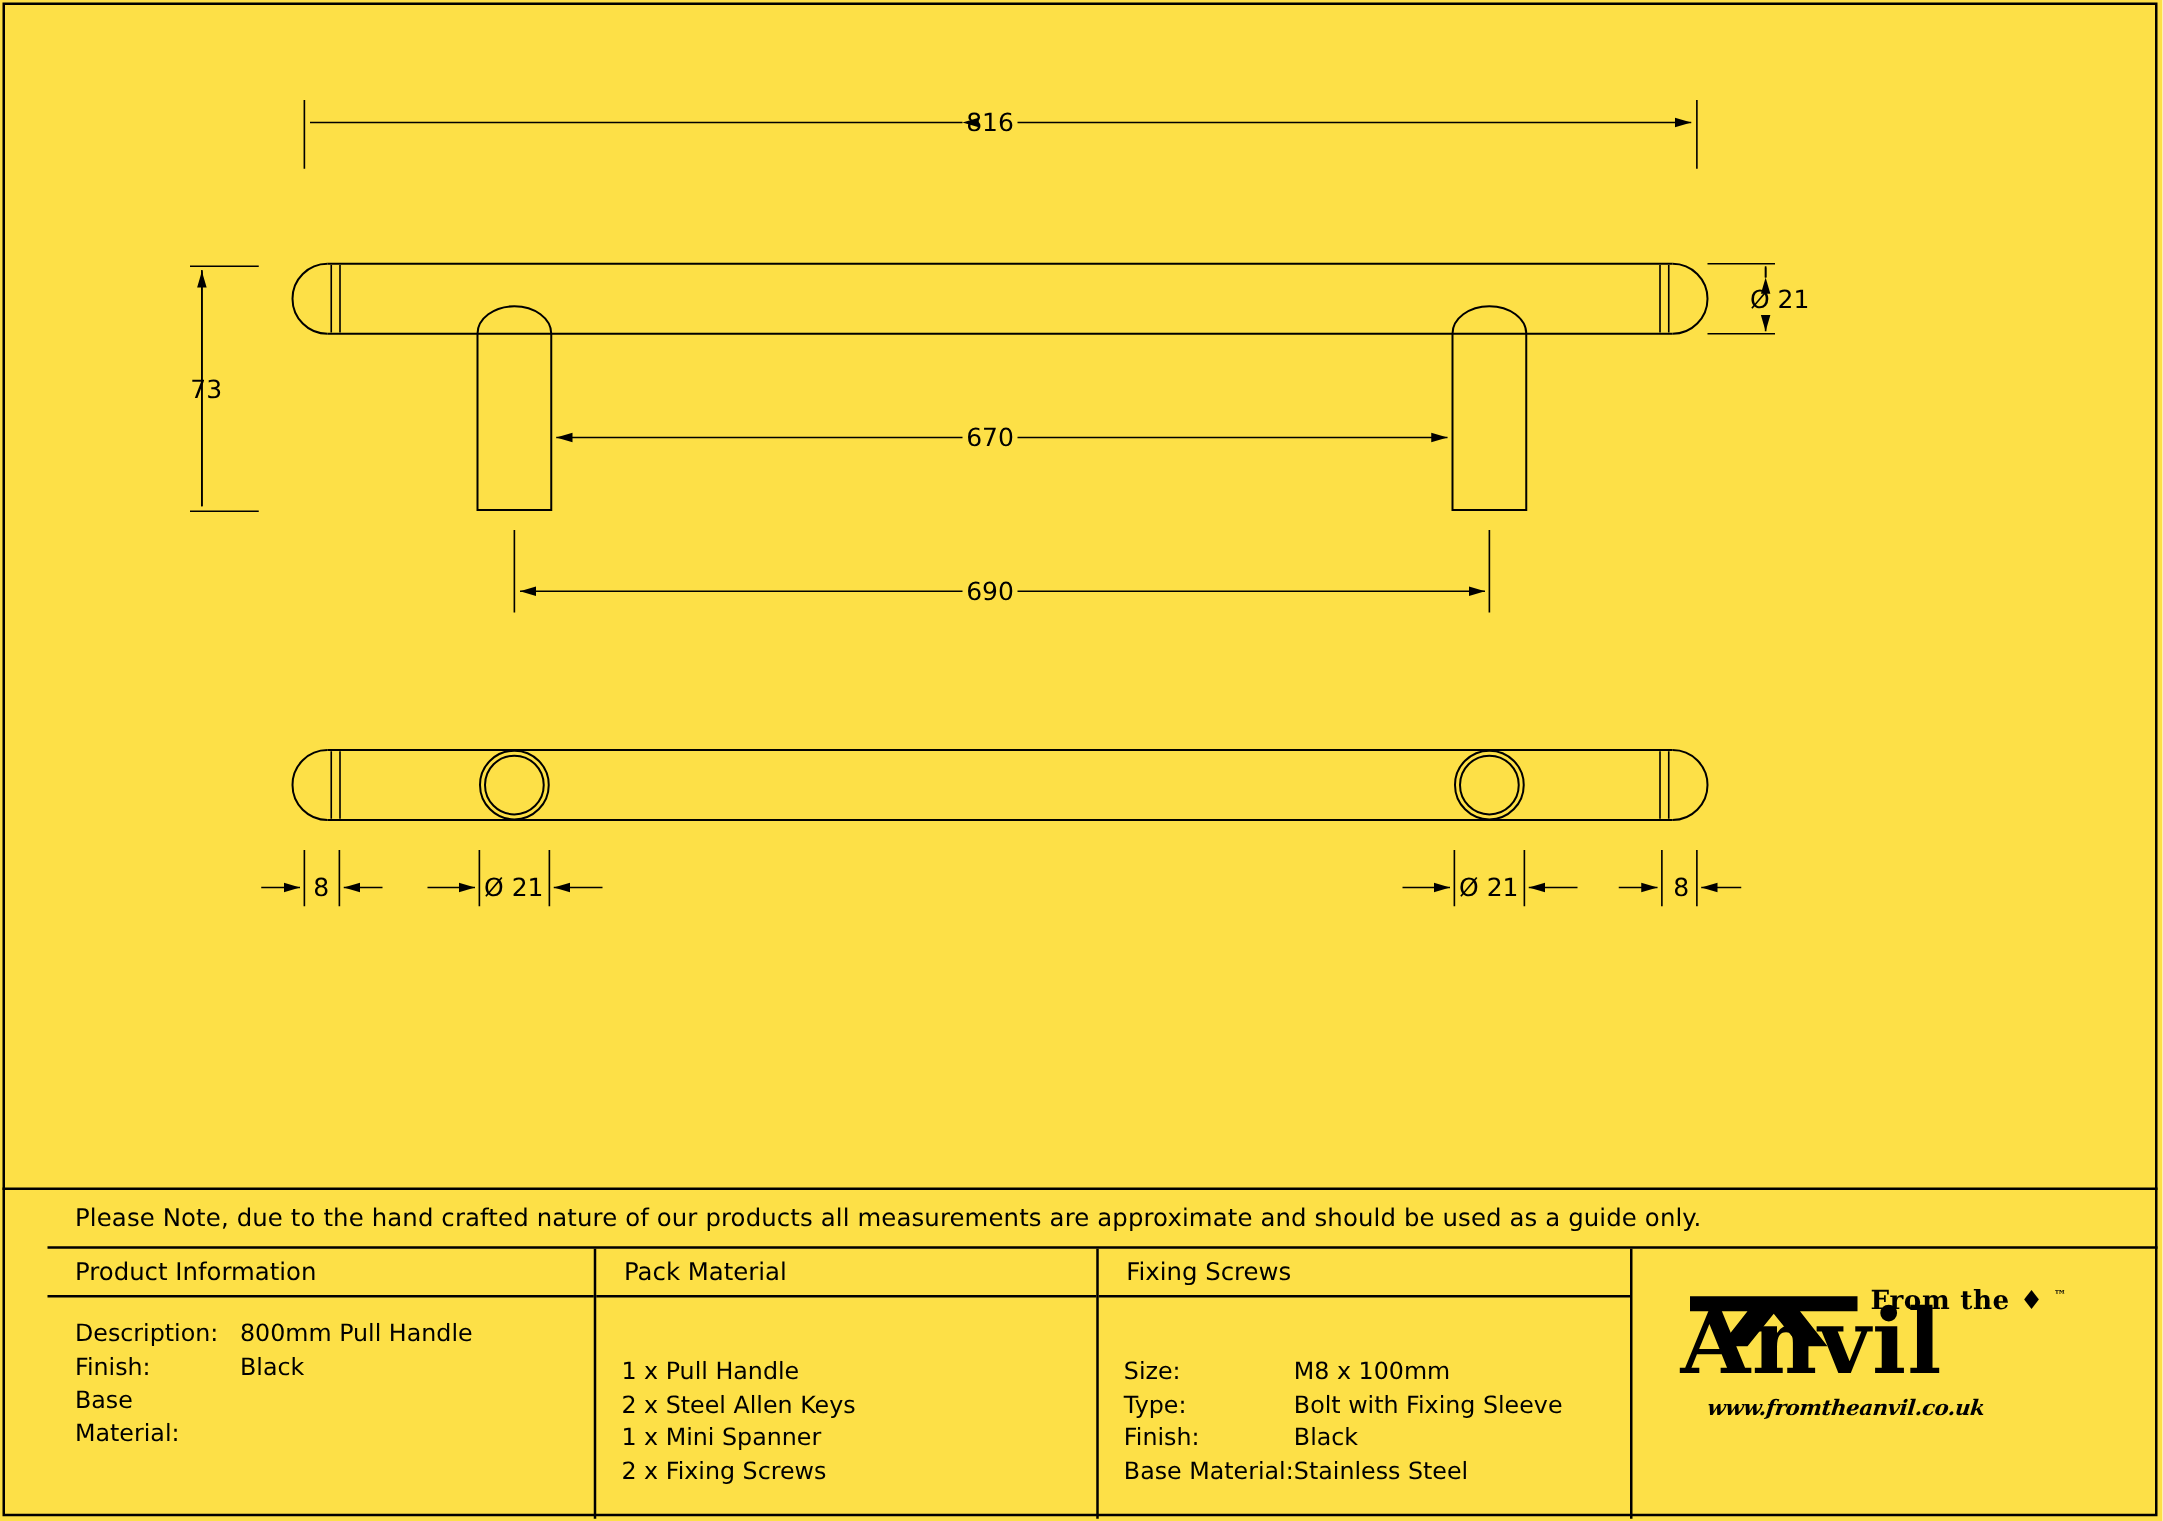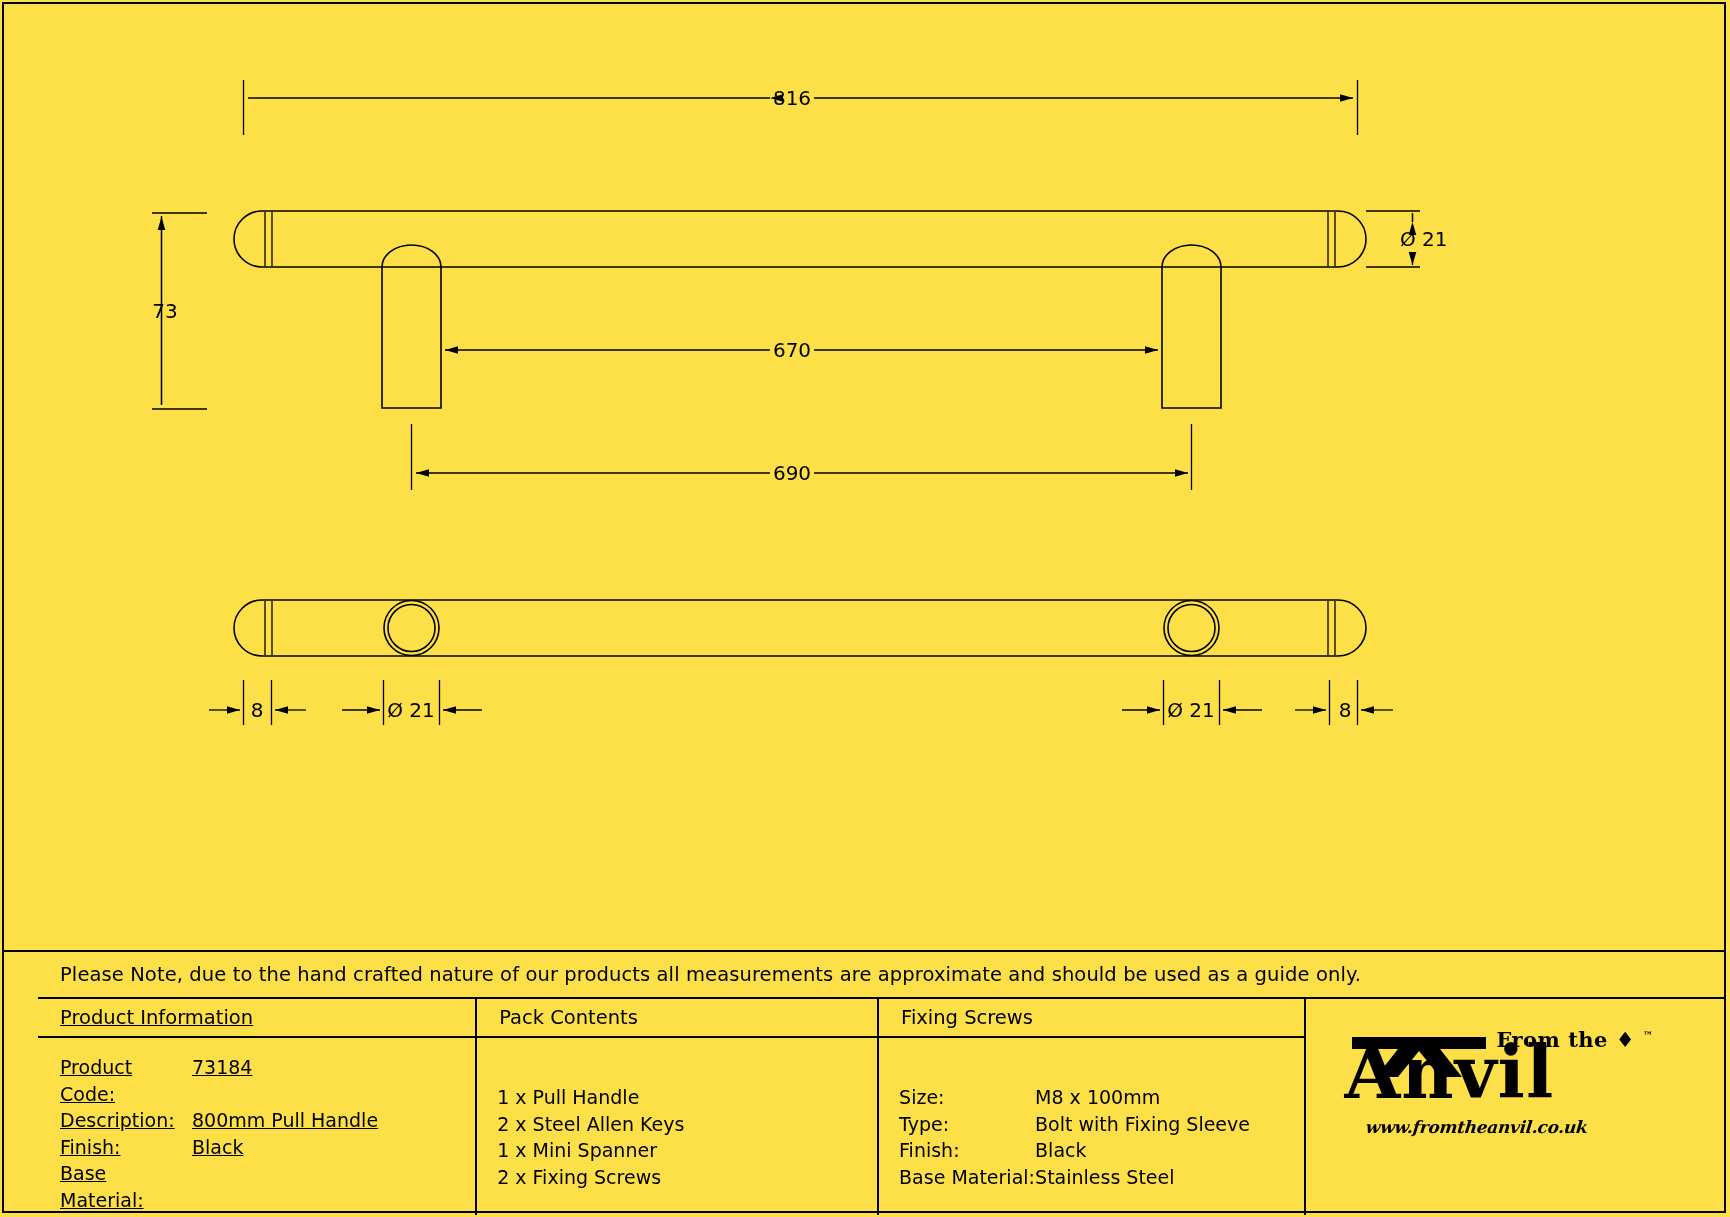--- a/index.html
+++ b/index.html
@@ -65,21 +65,21 @@
     display: flex;
     height: 216px;
     box-sizing: border-box;
   }
   .col {
     box-sizing: border-box;
     border-right: 2px solid #000;
     display: flex;
     flex-direction: column;
   }
-  .col.c1 { width: 448px; text-decoration: underline; }
+  .col.c1 { width: 448px; }
   .col.c2 { width: 410px; }
   .col.c3 { width: 436px; }
   .col.c4 { width: 428px; border-right: none; }
 
   .col-head {
     height: 39px;
     border-bottom: 2px solid #000;
     display: flex;
     align-items: center;
     box-sizing: border-box;
@@ -315,40 +315,36 @@
     </div>
 
     <div class="cols">
 
       <div class="col c1">
         <div class="col-head">
           <div class="htext">Product Information</div>
         </div>
         <div class="col-body">
           <div class="kv">
-            <div class="k">Product Code:</div>
-            <div class="v">73184</div>
-          </div>
-          <div class="kv">
             <div class="k">Description:</div>
             <div class="v">800mm Pull Handle</div>
           </div>
           <div class="kv">
             <div class="k">Finish:</div>
             <div class="v">Black</div>
           </div>
           <div class="kv">
             <div class="k">Base Material:</div>
           </div>
         </div>
       </div>
 
       <div class="col c2">
         <div class="col-head">
-          <div class="htext">Pack Contents</div>
+          <div class="htext">Pack Material</div>
         </div>
         <div class="col-body">
           <div class="plain">1 x Pull Handle</div>
           <div class="plain">2 x Steel Allen Keys</div>
           <div class="plain">1 x Mini Spanner</div>
           <div class="plain">2 x Fixing Screws</div>
         </div>
       </div>
 
       <div class="col c3">

